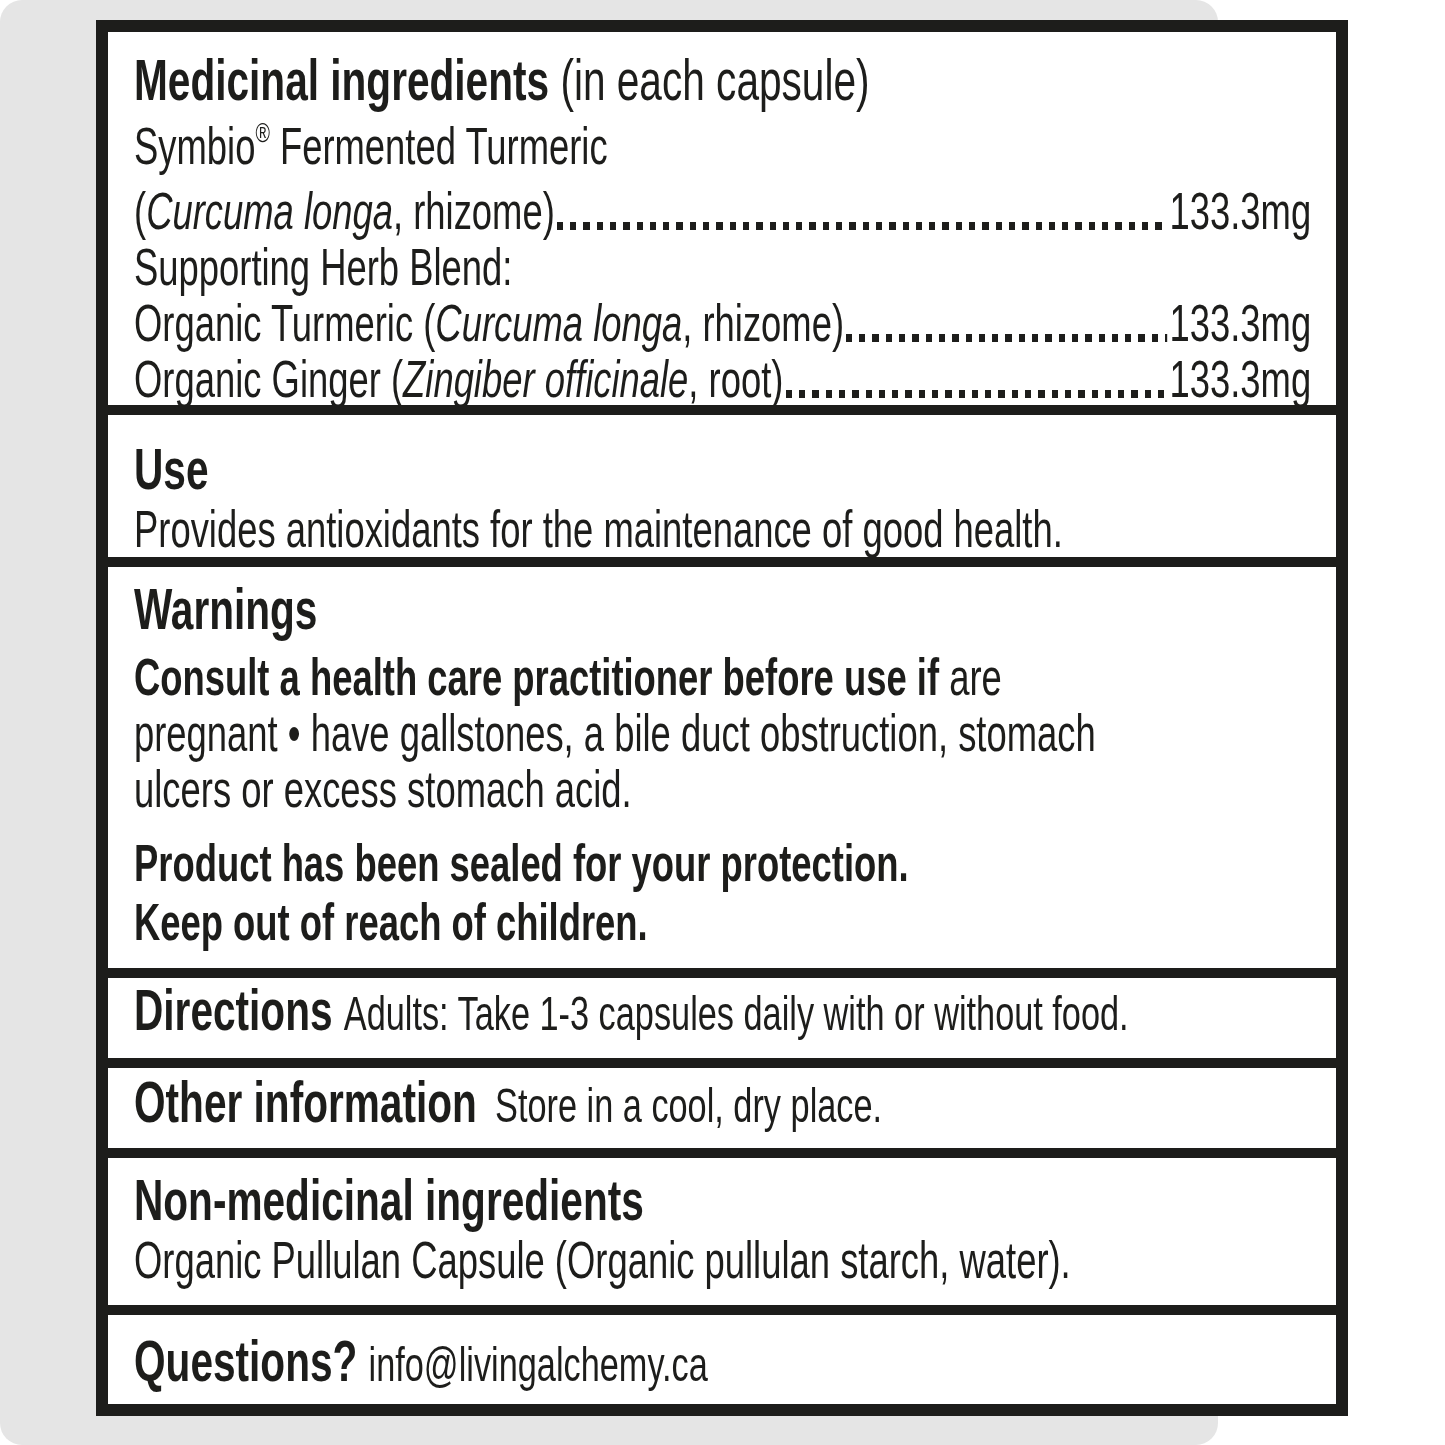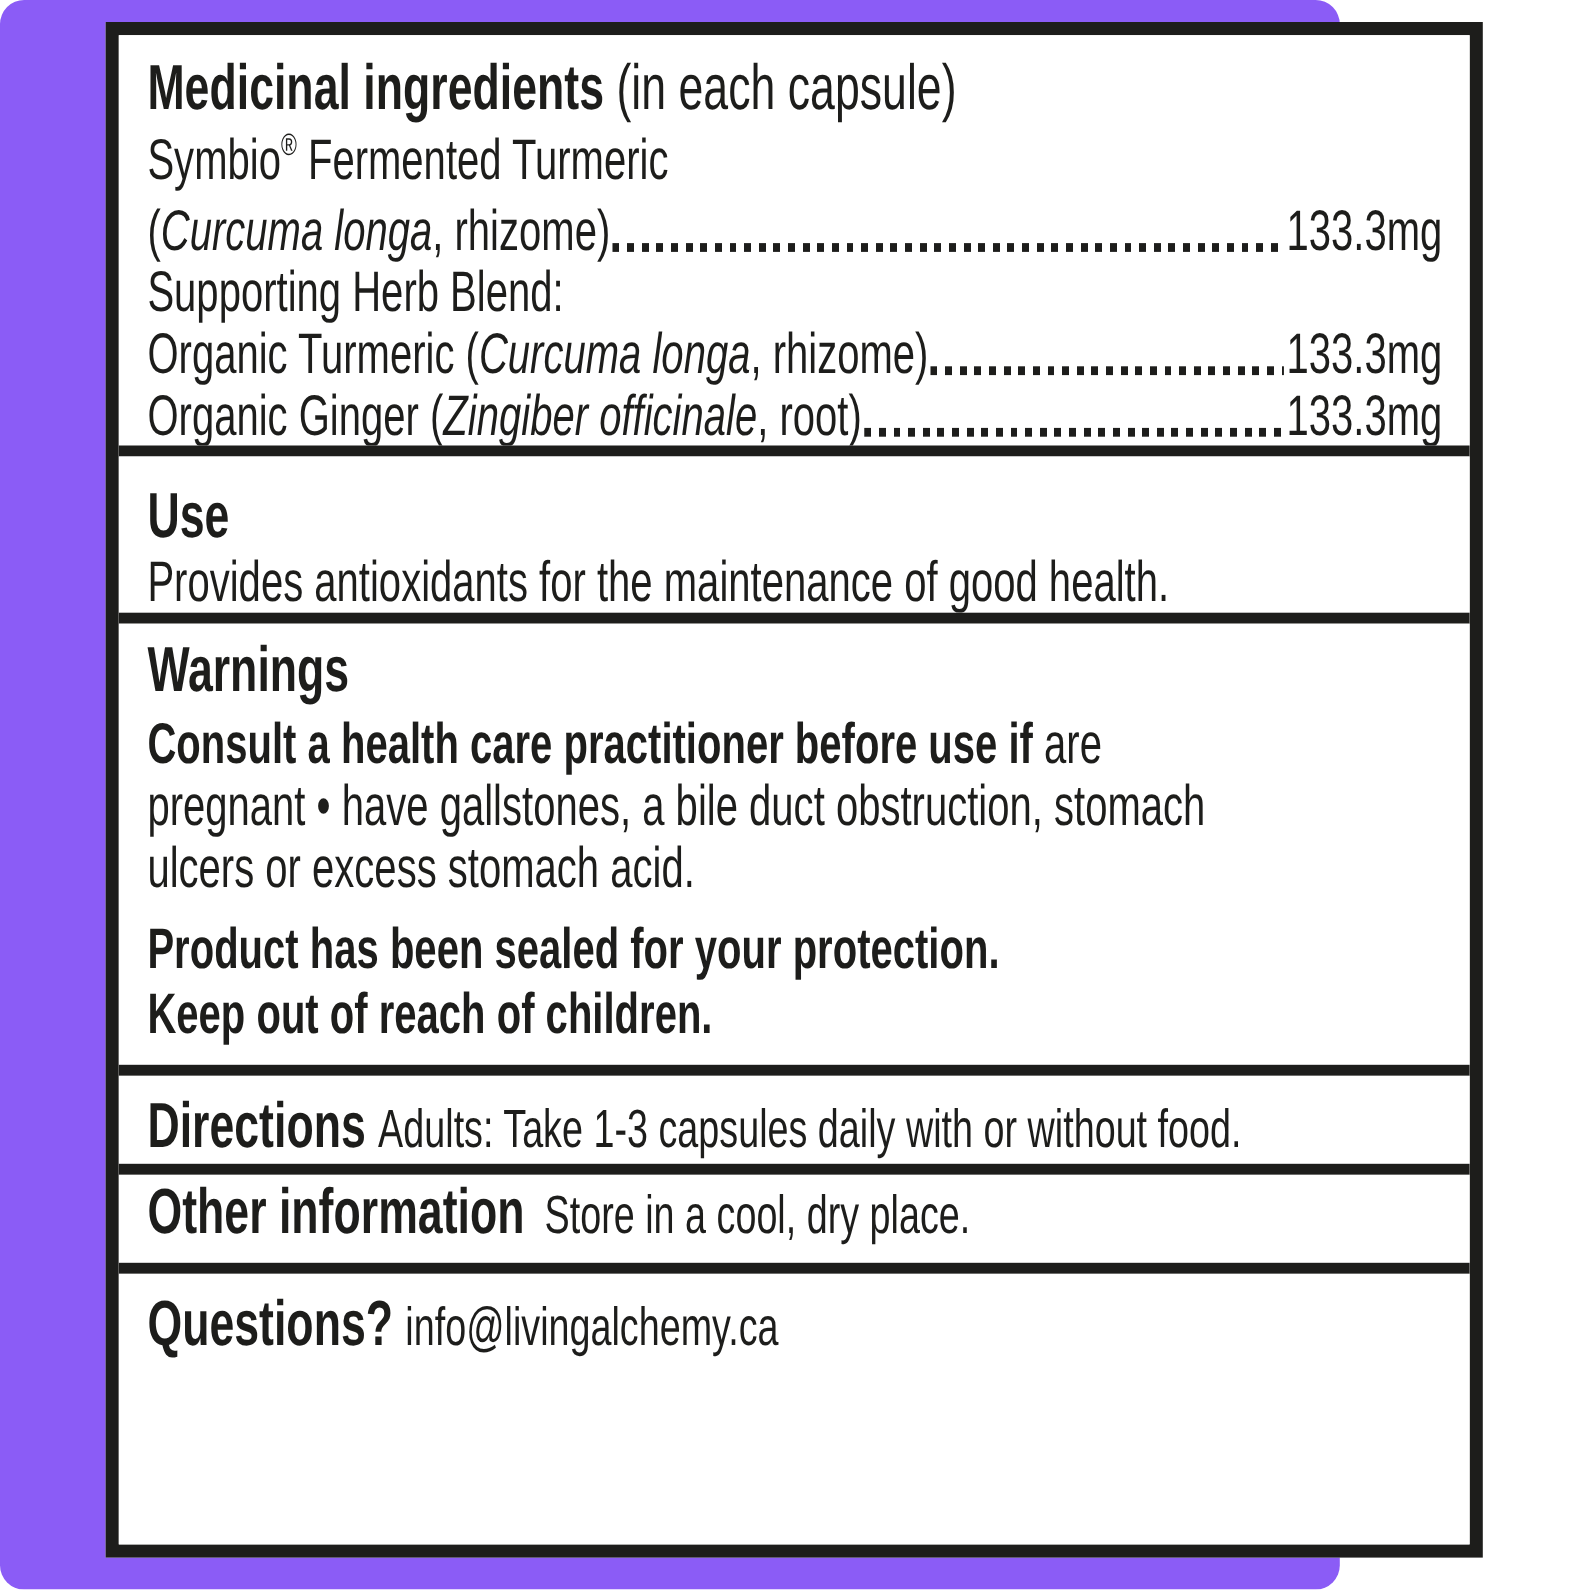--- a/index.html
+++ b/index.html
@@ -3,21 +3,21 @@
 <meta charset="utf-8">
 <style>
   html,body{margin:0;padding:0;}
   body{
     width:1445px;height:1445px;
     background:#ffffff;
     font-family:"Liberation Sans","DejaVu Sans",sans-serif;
     color:#1d1d1b;
     overflow:hidden;
   }
-  .page{position:relative;width:1218px;height:1445px;background:#8b5cf6;border-radius:22px;}
+  .page{position:relative;width:1218px;height:1445px;background:#e5e5e5;border-radius:22px;}
   .label-box{
     position:absolute;left:96px;top:20px;width:1252px;height:1396px;
     box-sizing:border-box;border:12px solid #1d1d1b;background:#ffffff;
     display:flex;flex-direction:column;
   }
   .sec{
     box-sizing:border-box;border-bottom:10px solid #1d1d1b;
     padding:0 26px;overflow:hidden;flex:0 0 auto;background:#ffffff;
   }
   .sec.last{border-bottom:0;flex:1 1 auto;}
@@ -35,21 +35,21 @@
     background:repeating-linear-gradient(90deg,#1d1d1b 0 9px,transparent 9px 19px);
   }
   .amount{flex:0 0 auto;}
   #sec-med{height:383px;padding-top:16px;}
   #sec-med .h{margin-bottom:6px;}
   #sec-use{height:152px;padding-top:22px;}
   #sec-warn{height:411px;padding-top:10px;}
   #sec-warn .h{margin-bottom:8px;}
   .warn-p2{margin-top:18px;}
   .warn-p3{margin-top:3px;}
-  #sec-dir{height:90px;padding-top:14px;}
+  #sec-dir{height:90px;}
   #sec-other{height:90px;padding-top:2px;}
   #sec-nonmed{height:157px;padding-top:10px;}
   #sec-q{padding-top:14px;}
   .inline-body{margin-left:16px;font-weight:normal;}
   .inline-body.wide{margin-left:26px;}
   .bold{font-weight:bold;}
 </style>
 </head>
 <body>
 
@@ -102,20 +102,26 @@
         <div class="h"><span>Directions</span><span class="inline-body body small">Adults: Take 1-3 capsules daily with or without food.</span></div>
       </div>
     </div>
 
     <div class="sec" id="sec-other">
       <div class="cond">
         <div class="h"><span>Other information</span><span class="inline-body wide body small">Store in a cool, dry place.</span></div>
       </div>
     </div>
 
+    <div class="sec" id="sec-nonmed">
+      <div class="cond">
+        <div class="h">Non-medicinal ingredients</div>
+        <div class="body">Organic Pullulan Capsule (Organic pullulan starch, water).</div>
+      </div>
+    </div>
 
     <div class="sec last" id="sec-q">
       <div class="cond">
         <div class="h"><span>Questions?</span><span class="inline-body body small">info@livingalchemy.ca</span></div>
       </div>
     </div>
 
   </div>
 </div>
 

